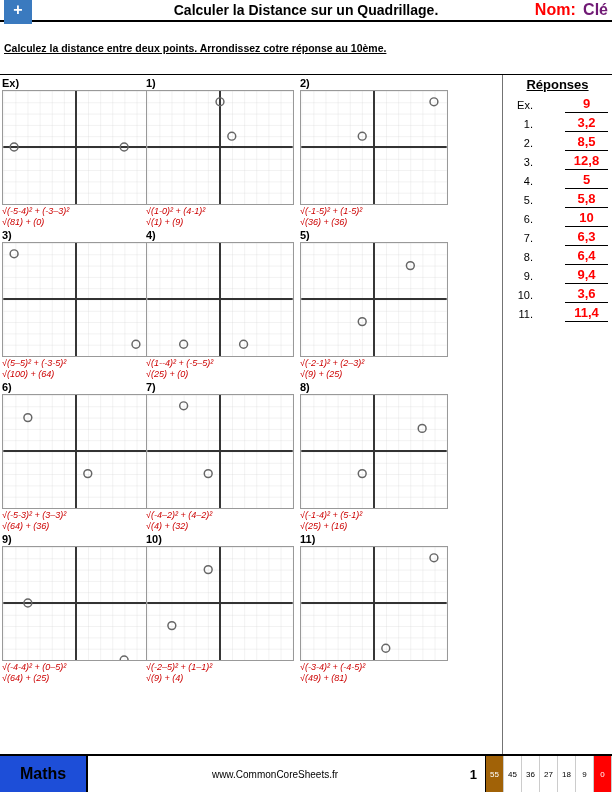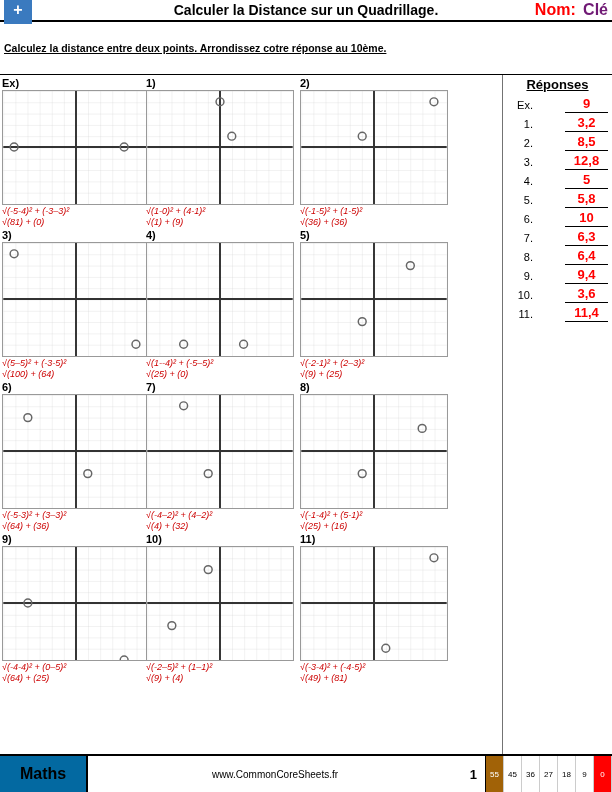--- a/index.html
+++ b/index.html
@@ -164,21 +164,21 @@
       bottom: 0;
       left: 0;
       width: 612px;
       border-top: 2px solid #000;
       display: flex;
       align-items: stretch;
       height: 38px;
       background: white;
     }
     #footer-maths {
-      background: #0369a1;
+      background: #1d4ed8;
       border-right: 2px solid #000;
       display: flex;
       align-items: center;
       justify-content: center;
       padding: 0 20px;
       font-weight: bold;
       font-size: 16px;
     }
     #footer-url {
       flex: 1;

